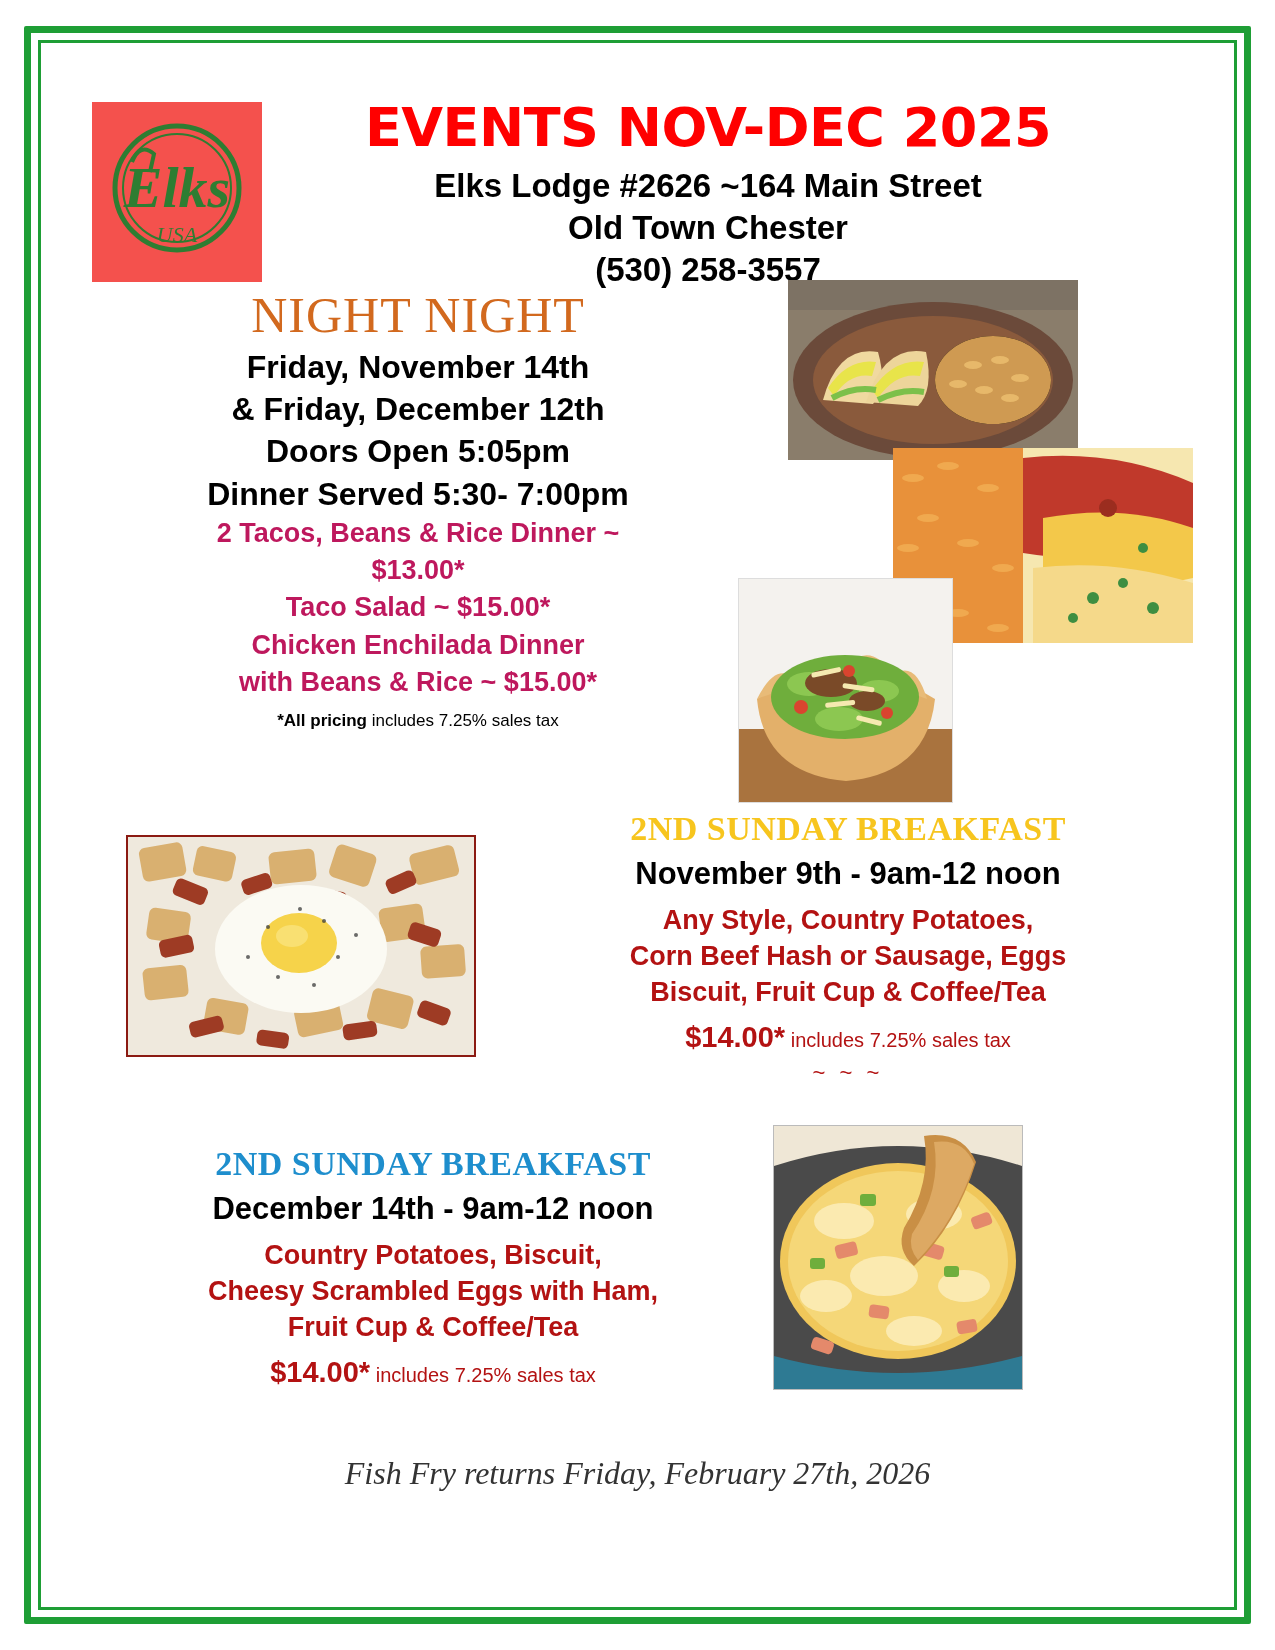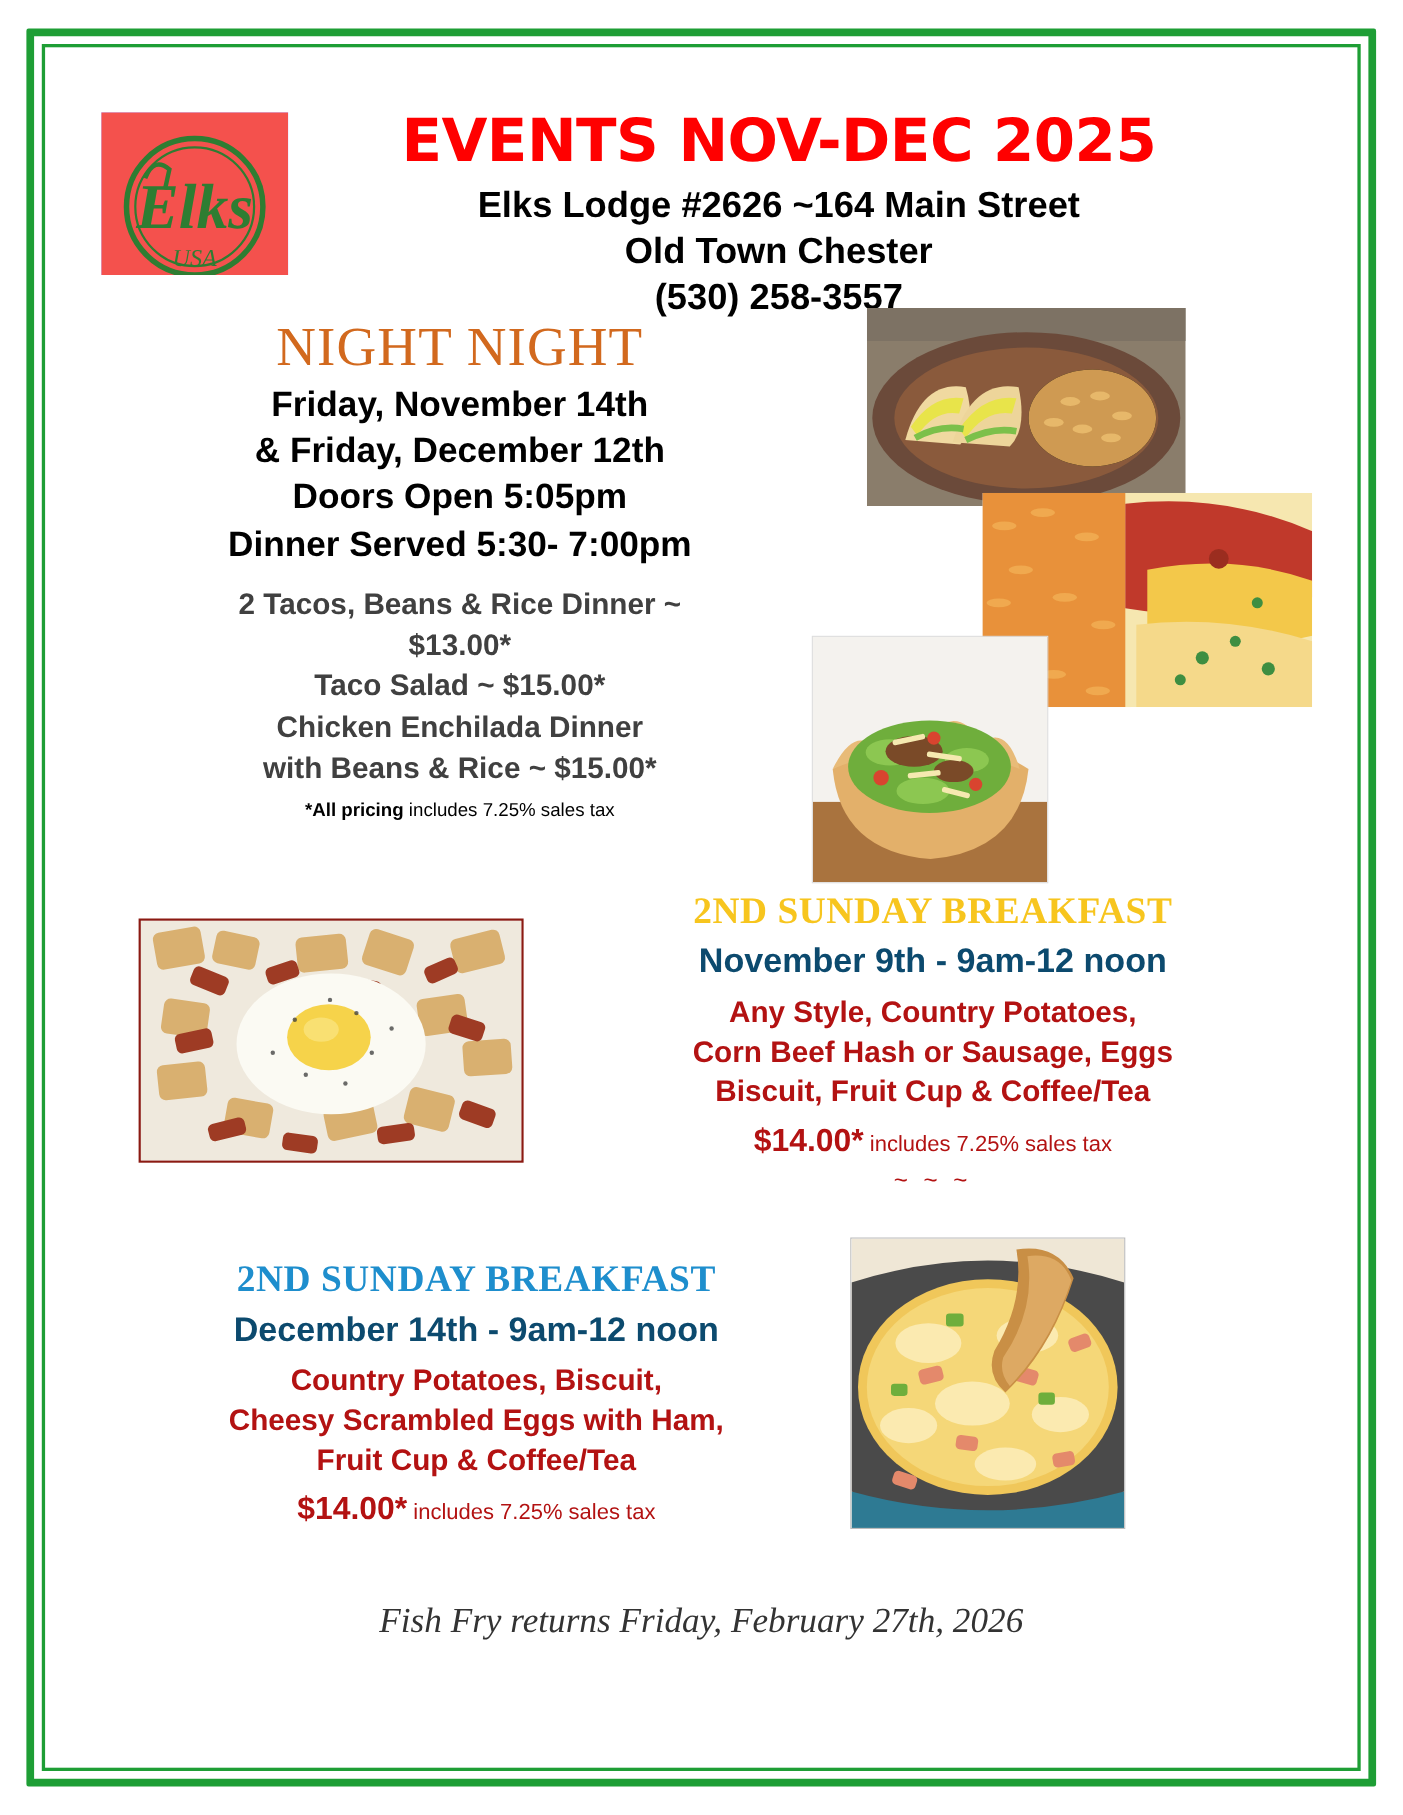--- a/index.html
+++ b/index.html
@@ -49,22 +49,22 @@
   
   .header {
     position: absolute;
     left: 0; top: 20px;
     width: 1179px;
     height: 200px;
   }
   .logo-box {
     position: absolute;
     left: 44px; top: 32px;
-    width: 170px; height: 148px;
-    background: #c4b5fd;
+    width: 170px; height: 180px;
+    background: #fde047;
     overflow: hidden;
   }
   .logo-svg { display:block; }
 
   .header-text {
     position: absolute;
     left: 180px; top: 30px;
     width: 960px;
     text-align: center;
   }
@@ -105,23 +105,23 @@
     font-family: "Liberation Sans", sans-serif;
     font-weight: bold;
     font-size: 32px;
     color: #000000;
     line-height: 1.32;
   }
   .taco-prices {
     font-family: "Liberation Sans", sans-serif;
     font-weight: bold;
     font-size: 27px;
-    color: #404040;
+    color: #be185d;
     line-height: 1.38;
-    margin-top: 16px;
+    margin-top: 0;
   }
   .taco-prices .line { display: block; }
   .taco-note {
     font-family: "Liberation Sans", sans-serif;
     font-size: 17px;
     color: #000000;
     margin-top: 10px;
   }
   .taco-note b { font-weight: bold; }
 
@@ -146,21 +146,21 @@
     font-family: "Liberation Serif", serif;
     font-weight: bold;
     font-size: 34px;
     color: #f7c51e;
     letter-spacing: 0.5px;
   }
   .bf-date {
     font-family: "Liberation Sans", sans-serif;
     font-weight: bold;
     font-size: 31px;
-    color: #0c4a6e;
+    color: #000000;
     margin-top: 8px;
   }
   .bf-menu {
     font-family: "Liberation Sans", sans-serif;
     font-weight: bold;
     font-size: 27px;
     color: #b31212;
     line-height: 1.34;
     margin-top: 10px;
   }

